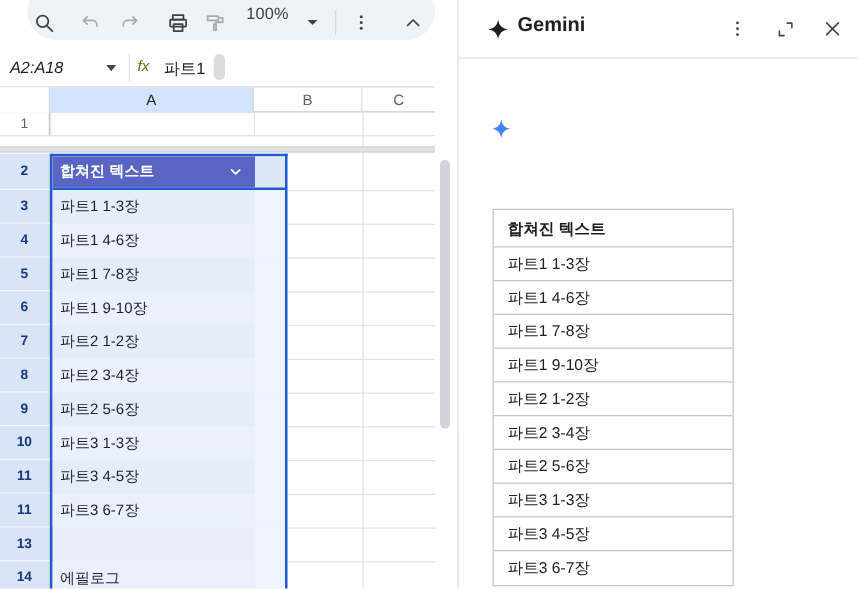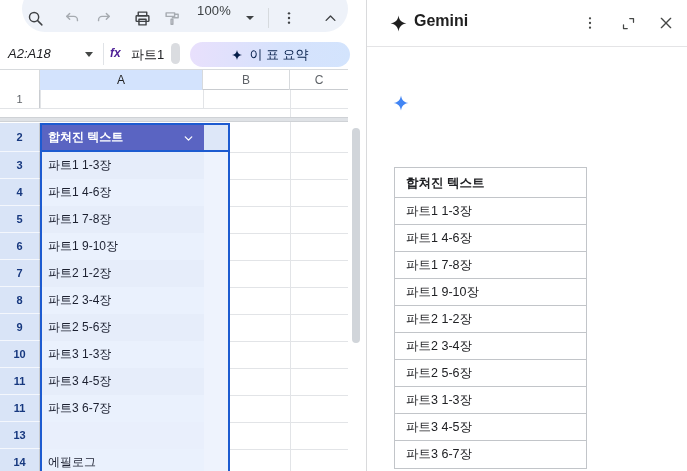--- a/index.html
+++ b/index.html
@@ -18,21 +18,21 @@
   .tb-icon { top:8px; width:20px; height:20px; display:flex; align-items:center; justify-content:center; color:#3f4245; }
   .tb-icon.dis { color:#a6abb1; }
   .tb-zoom { top:3px; font-size:13px; color:#3c4043; letter-spacing:.2px; }
   .tb-sep { top:8px; width:1px; height:20px; background:#d6dade; }
 
   
   .fbar { left:0; top:40px; width:366px; height:29px; background:#fff; }
   .namebox { left:8px; top:6px; font-size:13px; color:#202124;font-style:italic; }
   .nb-caret { left:85px; top:12px; width:0; height:0; border-left:4px solid transparent; border-right:4px solid transparent; border-top:5px solid #444746; }
   .fb-sep { left:103px; top:3px; width:1px; height:22px; background:#e0e3e7; }
-  .fx { left:110px; top:6px; font-size:12px; font-style:italic; color:#4c1d95; font-weight:bold; }
+  .fx { left:110px; top:6px; font-size:12px; font-style:italic; color:#4d7c0f; font-weight:normal; }
   .fb-value { left:131px; top:6px; font-size:13px; color:#202124; }
   .fb-handle { left:171px; top:3px; width:9px; height:21px; border-radius:5px; background:#dadce0; }
   .summary-chip { left:190px; top:2px; width:160px; height:25px; border-radius:13px;
     background:linear-gradient(100deg,#e9e0fc,#d6e2fc 55%,#d3e4fd);
     display:flex; align-items:center; justify-content:center; gap:6px;
     font-size:13px; color:#041e49; font-weight:500; cursor:pointer; }
 
   
   .colheaders { left:0; top:69px; width:348px; height:21px; background:#fff; border-top:1px solid #d7dadd; border-bottom:1px solid #c9ccd0; }
   .colhead { position:absolute; top:0; height:20px; text-align:center; font-size:12px; color:#5f6368; line-height:20px; border-right:1px solid #d7dadd; }
@@ -138,28 +138,20 @@
     </div>
   </div>
 
   <div class="abs fbar">
     <div class="abs namebox">A2:A18</div>
     <div class="abs nb-caret"></div>
     <div class="abs fb-sep"></div>
     <div class="abs fx">fx</div>
     <div class="abs fb-value">파트1</div>
     <div class="abs fb-handle"></div>
-    <div class="abs summary-chip">
-      <span style="display:flex">
-        <svg width="12" height="12" viewBox="0 0 24 24">
-            <path d="M12 2 C12.9 8 16 11.1 22 12 C16 12.9 12.9 16 12 22 C11.1 16 8 12.9 2 12 C8 11.1 11.1 8 12 2 Z" fill="#041e49"></path>
-          </svg>
-      </span>
-      <span>이 표 요약</span>
-    </div>
   </div>
 
   <div class="abs colheaders">
     <div class="corner"></div>
     <div class="colhead sel" style="left:40px;width:163px">A</div>
     <div class="colhead" style="left:203px;width:87px">B</div>
     <div class="colhead" style="left:290px;width:58px;border-right:none">C</div>
   </div>
 
   <div class="gutter-cell plain" style="top:90px;height:18px;border-bottom:none">1</div>

